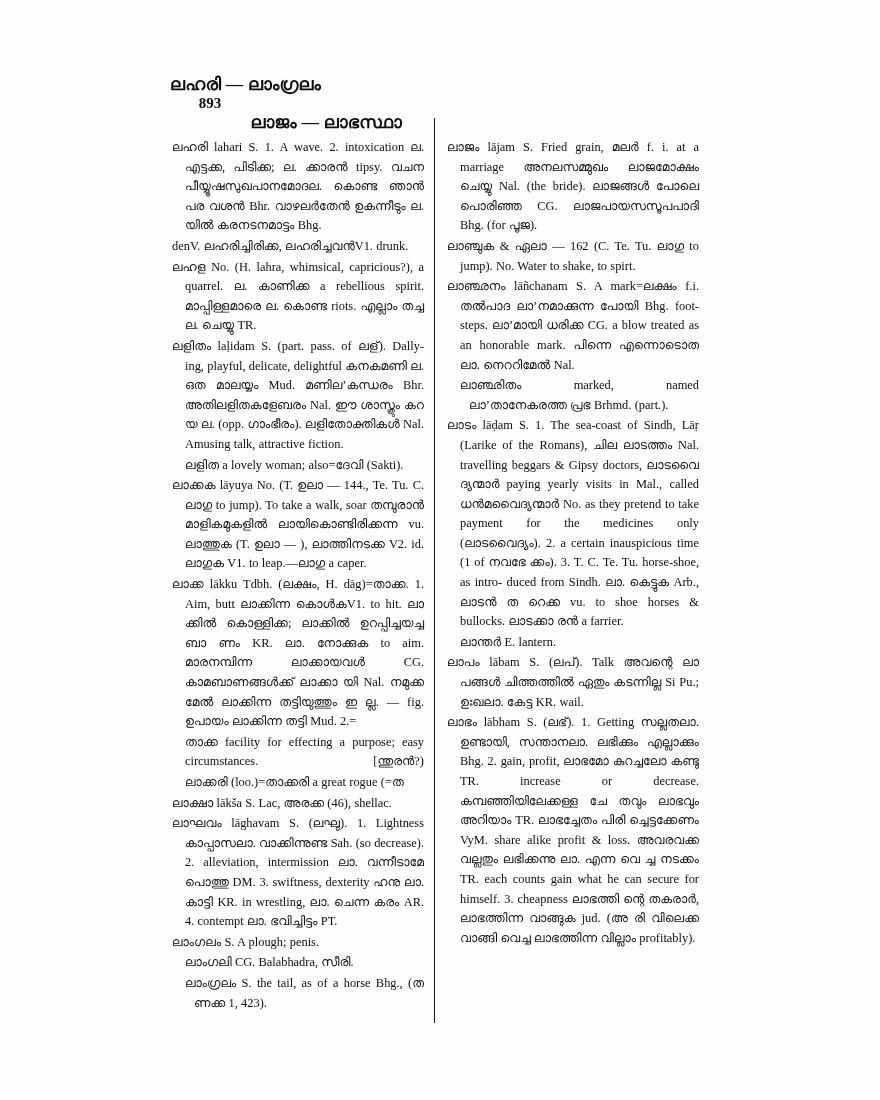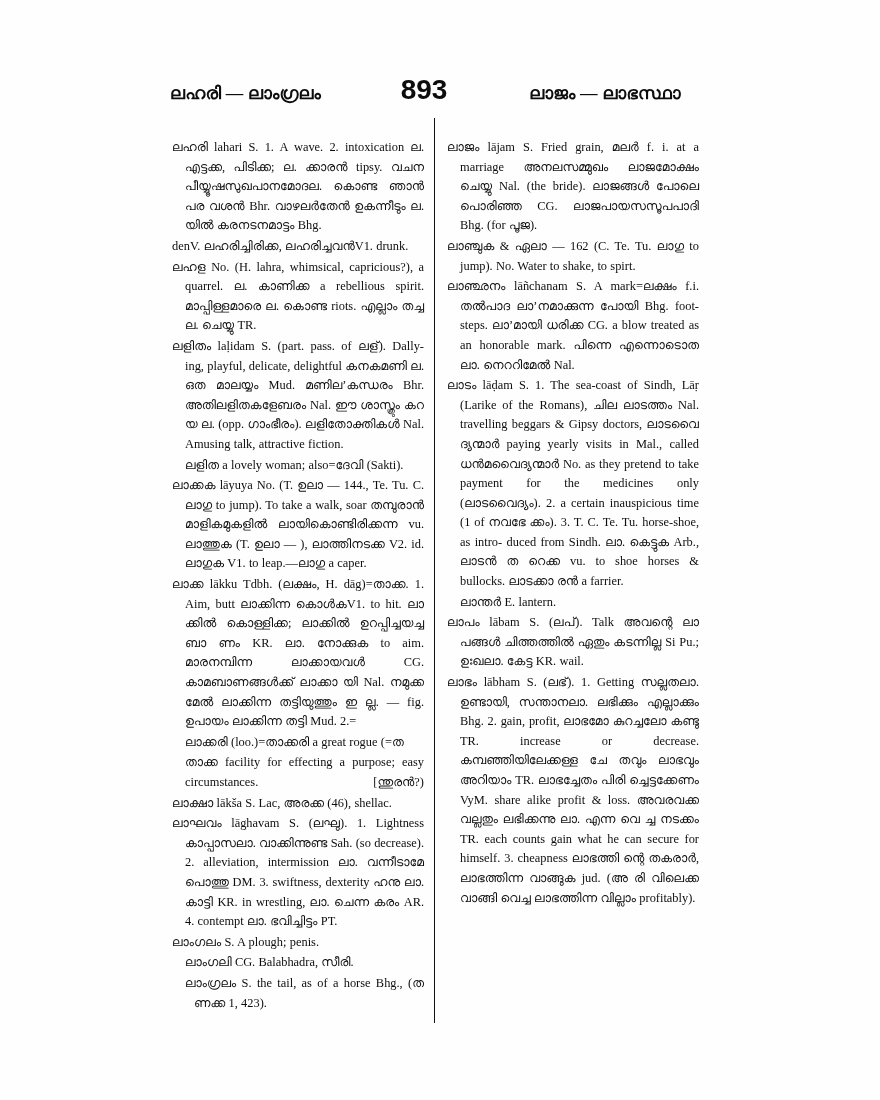--- a/index.html
+++ b/index.html
@@ -27,33 +27,34 @@
   
   .running-head {
     position: absolute;
     left: 170px;
     top: 74px;
     width: 540px;
     height: 30px;
     display: flex;
     align-items: baseline;
     justify-content: space-between;
+    flex-direction: column;
   }
   .rh-left, .rh-right {
     font-size: 17.5px;
     font-weight: 700;
     letter-spacing: 0.2px;
     white-space: nowrap;
   }
   .rh-left { width: 200px; text-align: left; }
-  .rh-right { width: 210px; text-align: center; padding-left: 22px;}
+  .rh-right { width: 210px; text-align: right; padding-left: 22px;}
   .rh-page {
-    font-size: 28px;
+    font-size: 15px;
     font-weight: 700;
-    font-family: Liberation Sans, sans-serif;
+    font-family: Liberation Serif, serif;
     width: 80px;
     text-align: center;
   }
 
   
   .columns {
     position: absolute;
     left: 172px;
     top: 118px;
     width: 540px;
@@ -113,33 +114,34 @@
 
   <div class="columns">
     <div class="col col-left" id="col-left">
         <div class="entry"><span>ലഹരി lahari S. 1. A wave.    2. intoxication</span> <span>ല. എട്ടക്ക, പിടിക്ക; ല. ക്കാരൻ tipsy. വചന</span> <span>പീയ്യൂഷസുഖപാനമോദല. കൊണ്ട ഞാൻ പര</span> <span>വശൻ Bhr. വാഴലർതേൻ ഉകന്നീടും ല. യിൽ</span> <span>കരനടനമാട്ടം Bhg.</span></div>
         <div class="entry"><span>denV. ലഹരിച്ചിരിക്ക, ലഹരിച്ചവൻV1. drunk.</span></div>
         <div class="entry"><span>ലഹള No. (H. lahra, whimsical, capricious?),</span> <span>a quarrel. ല. കാണിക്ക a rebellious spirit.</span> <span>മാപ്പിള്ളമാരെ ല. കൊണ്ട riots. എല്ലാം തച്ച</span> <span>ല. ചെയ്യു TR.</span></div>
         <div class="entry"><span>ലളിതം laḷidam S. (part. pass. of ലള്). Dally-</span> <span>ing, playful, delicate, delightful കനകമണി</span> <span>ല. ഒത മാലയ്യം Mud. മണിലʼകന്ധരം Bhr.</span> <span>അതിലളിതകളേബരം Nal.  ഈ ശാസ്ത്രും കറ</span> <span>യ ല. (opp. ഗാംഭീരം). ലളിതോക്തികൾ Nal.</span> <span>Amusing talk, attractive fiction.</span></div>
         <div class="entry sub"><span>ലളിത a lovely woman; also=ദേവി (Sakti).</span></div>
         <div class="entry"><span>ലാക്കക lāyuya No. (T. ഉലാ — 144., Te. Tu. C.</span> <span>ലാഗു to jump). To take a walk, soar തമ്പുരാൻ</span> <span>മാളികമുകളിൽ ലായികൊണ്ടിരിക്കന്ന vu.</span> <span>ലാത്തുക (T. ഉലാ — ), ലാത്തിനടക്ക V2. id.</span> <span>ലാഗുക V1. to leap.—ലാഗു a caper.</span></div>
         <div class="entry"><span>ലാക്ക lākku Tdbh. (ലക്ഷം, H. dāg)=താക്ക.</span> <span>1. Aim, butt ലാക്കിന്ന കൊൾകV1. to hit. ലാ</span> <span>ക്കിൽ കൊള്ളിക്ക; ലാക്കിൽ ഉറപ്പിച്ചയച്ച ബാ</span> <span>ണം KR. ലാ. നോക്കുക to aim. മാരനമ്പിന്ന</span> <span>ലാക്കായവൾ CG. കാമബാണങ്ങൾക്ക് ലാക്കാ</span> <span>യി Nal. നമുക്ക മേൽ ലാക്കിന്ന തട്ടിയുത്തും ഇ</span> <span>ല്ല. — fig. ഉപായം ലാക്കിന്ന തട്ടി Mud.   2.=</span></div>
+        <div class="entry cont"><span>താക്ക facility for effecting a purpose; easy</span> <span>circumstances.</span><span class="rightbr">[ന്തുരൻ?)</span></div>
         <div class="entry sub"><span>ലാക്കരി (loo.)=താക്കരി a great rogue (=ത</span></div>
-        <div class="entry cont"><span>താക്ക facility for effecting a purpose; easy</span> <span>circumstances.</span><span class="rightbr">[ന്തുരൻ?)</span></div>
         <div class="entry"><span>ലാക്ഷാ lākša S. Lac, അരക്ക (46), shellac.</span></div>
         <div class="entry"><span>ലാഘവം lāghavam S. (ലഘു). 1. Lightness</span> <span>കാപ്പാസലാ. വാക്കിന്നുണ്ട Sah. (so decrease).</span> <span>2. alleviation, intermission ലാ. വന്നീടാമേ</span> <span>പൊത്തു DM.    3. swiftness, dexterity ഹനു</span> <span>ലാ. കാട്ടി KR. in wrestling, ലാ. ചെന്ന കരം</span> <span>AR.    4. contempt ലാ. ഭവിച്ചിട്ടം PT.</span></div>
         <div class="entry"><span>ലാംഗലം S. A plough; penis.</span></div>
         <div class="entry sub"><span>ലാംഗലി CG. Balabhadra, സീരി.</span></div>
         <div class="entry sub"><span>ലാംഗ്രലം S. the tail, as of a horse Bhg., (ത</span> <span>ണക്ക 1, 423).</span></div>
       </div>
     <div class="rule"></div>
     <div class="col col-right" id="col-right">
         <div class="entry"><span>ലാജം lājam S. Fried grain, മലർ f. i. at a</span> <span>marriage അനലസമ്മുഖം ലാജമോക്ഷം ചെയ്യു</span> <span>Nal. (the bride). ലാജങ്ങൾ പോലെ പൊരിഞ്ഞ</span> <span>CG. ലാജപായസസൂപപാദി Bhg. (for പൂജ).</span></div>
         <div class="entry"><span>ലാഞ്ചുക &amp; ഏലാ — 162 (C. Te. Tu. ലാഗു to</span> <span>jump). No. Water to shake, to spirt.</span></div>
         <div class="entry"><span>ലാഞ്ഛനം lāñchanam S. A mark=ലക്ഷം f.i.</span> <span>തൽപാദ ലാʼനമാക്കുന്ന പോയി Bhg. foot-</span> <span>steps. ലാʼമായി ധരിക്ക CG. a blow treated</span> <span>as an honorable mark. പിന്നെ എന്നൊടൊത</span> <span>ലാ. നെററിമേൽ Nal.</span></div>
+        <div class="entry sub"><span>ലാഞ്ഛിതം marked, named ലാʼതാനേകരത്ത</span> <span>പ്രഭ Brhmd. (part.).</span></div>
         <div class="entry"><span>ലാടം lāḍam S. 1. The sea-coast of Sindh, Lāṛ</span> <span>(Larike of the Romans), ചില ലാടത്തം Nal.</span> <span>travelling beggars &amp; Gipsy doctors, ലാടവൈ</span> <span>ദ്യന്മാർ paying yearly visits in Mal., called</span> <span>ധൻമവൈദ്യന്മാർ No. as they pretend to take</span> <span>payment for the medicines only (ലാടവൈദ്യം).</span> <span>2. a certain inauspicious time (1 of നവഭേ</span> <span>ക്കം).    3. T. C. Te. Tu. horse-shoe, as intro-</span> <span>duced from Sindh. ലാ. കെട്ടുക Arb., ലാടൻ ത</span> <span>റെക്ക vu. to shoe horses &amp; bullocks. ലാടക്കാ</span> <span>രൻ a farrier.</span></div>
         <div class="entry sub"><span>ലാന്തർ E. lantern.</span></div>
         <div class="entry"><span>ലാപം lābam S. (ലപ്). Talk അവന്റെ ലാ</span> <span>പങ്ങൾ ചിത്തത്തിൽ ഏതും കടന്നില്ല Si Pu.;</span> <span>ഉഃഖലാ. കേട്ട KR. wail.</span></div>
         <div class="entry"><span>ലാഭം lābham S. (ലഭ്). 1. Getting സല്ലതലാ.</span> <span>ഉണ്ടായി, സന്താനലാ. ലഭിക്കും എല്ലാക്കും Bhg.</span> <span>2. gain, profit, ലാഭമോ കുറച്ചലോ കണ്ടു TR.</span> <span>increase or decrease. കമ്പഞ്ഞിയിലേക്കള്ള ചേ</span> <span>തവും ലാഭവും അറിയാം TR. ലാഭച്ചേതം പിരി</span> <span>ച്ചെട്ടക്കേണം VyM. share alike profit &amp; loss.</span> <span>അവരവക്ക വല്ലതും ലഭിക്കന്നു ലാ. എന്ന വെ</span> <span>ച്ച നടക്കം TR. each counts gain what he can</span> <span>secure for himself.    3. cheapness ലാഭത്തി</span> <span>ന്റെ തകരാർ, ലാഭത്തിന്ന വാങ്ങുക jud. (അ</span> <span>രി വിലെക്ക വാങ്ങി വെച്ച ലാഭത്തിന്ന വില്ലാം</span> <span>profitably).</span></div>
       </div>
   </div>
 
 </div>
 
 </body></html>

